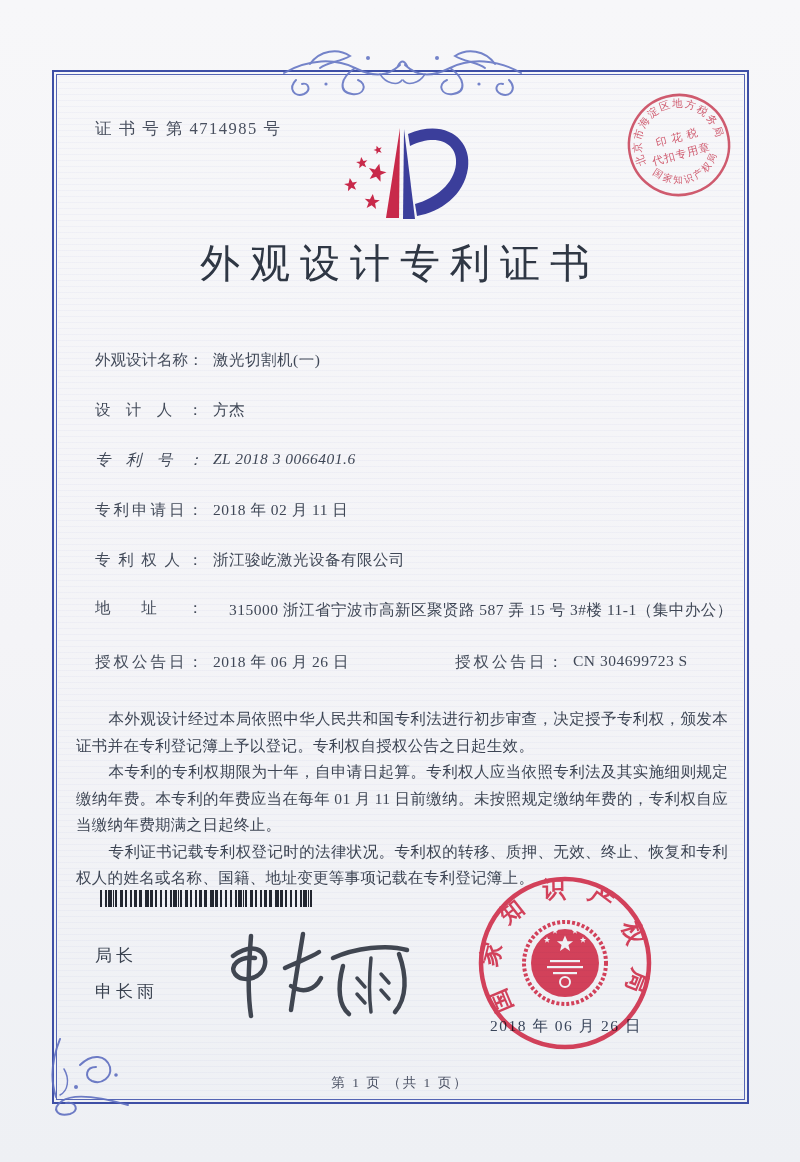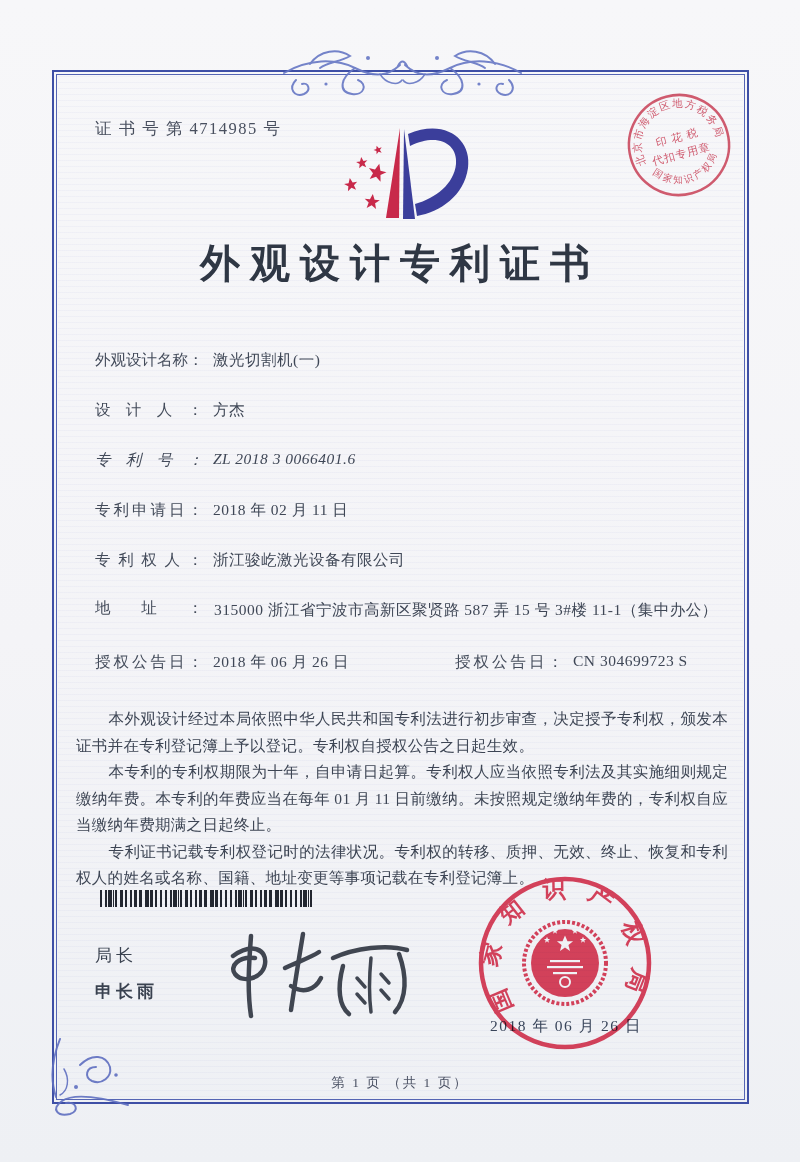--- a/index.html
+++ b/index.html
@@ -17,43 +17,43 @@
     content:""; position:absolute; inset:2px; border:1px solid #5565b4;
   }
   .frame::after {
     content:""; position:absolute; inset:4px; pointer-events:none;
     background:repeating-linear-gradient(180deg, rgba(120,132,200,0.055) 0 1px, transparent 1px 6px);
   }
   .abs { position:absolute; }
   .cert-no { left:95px; top:118px; font-size:16.5px; letter-spacing:1.5px; color:#49505f; }
   .doc-title {
     left:0; top:236px; width:100%; text-align:center;
-    font-size:40px; font-weight:700; letter-spacing:10px; color:#2f3744;
+    font-size:40px; font-weight:400; letter-spacing:10px; color:#2f3744;
   }
   .f-row { position:absolute; left:95px; font-size:15.5px; white-space:nowrap; color:#3f4756; }
   .f-label {
     display:inline-block; width:108px; vertical-align:top;
     text-align:justify; text-align-last:justify; color:#434b5a;
   }
   .f-value { display:inline-block; margin-left:10px; letter-spacing:0.5px; }
-  .f-value-lines { display:inline-block; margin-left:11px; vertical-align:top; white-space:normal; width:540px; line-height:24px; letter-spacing:0.5px; }
+  .f-value-lines { display:inline-block; margin-left:26px; vertical-align:top; white-space:normal; width:540px; line-height:24px; letter-spacing:0.5px; }
   .row-split-right { position:absolute; left:360px; top:0; white-space:nowrap; }
   .paras { left:76px; top:706px; width:652px; }
   .paras p {
     font-size:15.5px; line-height:26.5px; text-align:justify; text-indent:2.1em;
     color:#3d4554; letter-spacing:0.3px;
   }
   .barcode {
     left:100px; top:890px; width:212px; height:17px;
     background-image:
       repeating-linear-gradient(90deg,#232730 0 2px,transparent 2px 5px),
       repeating-linear-gradient(90deg,#232730 0 1px,transparent 1px 8px,#232730 8px 10px,transparent 10px 13px);
   }
   .director-title { left:95px; top:944px; font-size:17px; letter-spacing:4px; color:#3a4250; font-family:"Liberation Sans",sans-serif; }
-  .director-name  { left:95px; top:980px; font-size:17px; letter-spacing:4px; color:#3a4250; font-family:"Liberation Sans",sans-serif;font-weight:bold; }
+  .director-name  { left:95px; top:980px; font-size:17px; letter-spacing:4px; color:#3a4250; font-family:"Liberation Sans",sans-serif; }
   .seal-date { left:490px; top:1016px; font-size:15.5px; letter-spacing:1.5px; color:#39455a; }
   .footer { left:0; top:1074px; width:100%; text-align:center; font-size:13.5px; letter-spacing:2px; color:#4a5163; }
   svg { display:block; }
   .stamp { mix-blend-mode:multiply; }
 </style>
 </head>
 <body>
 
 <div class="page">
 

